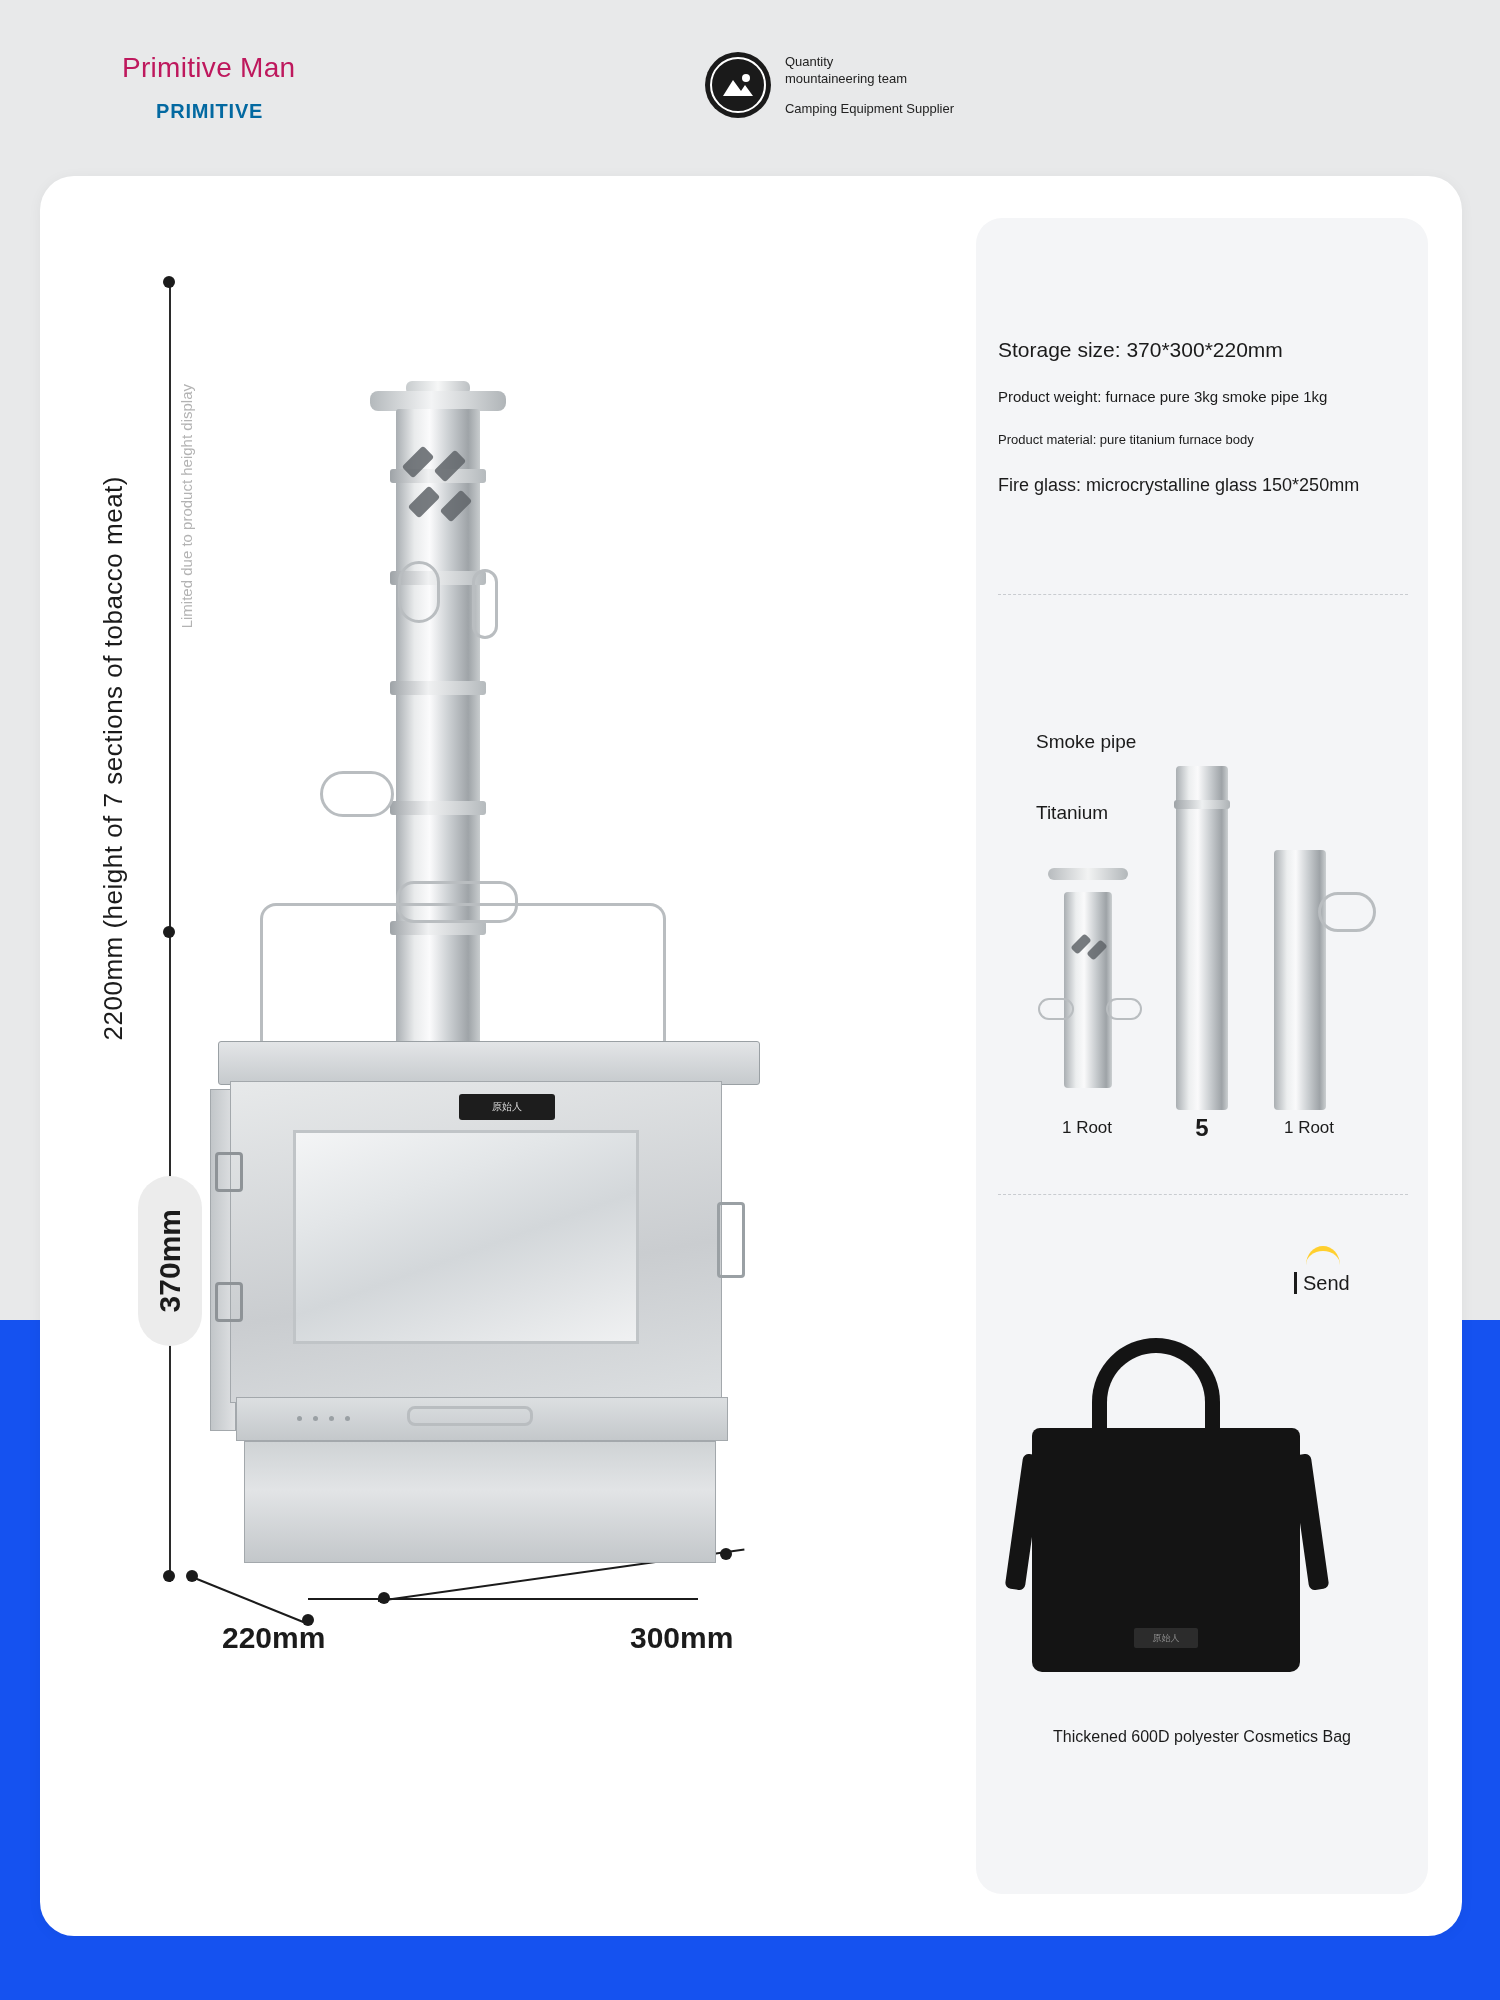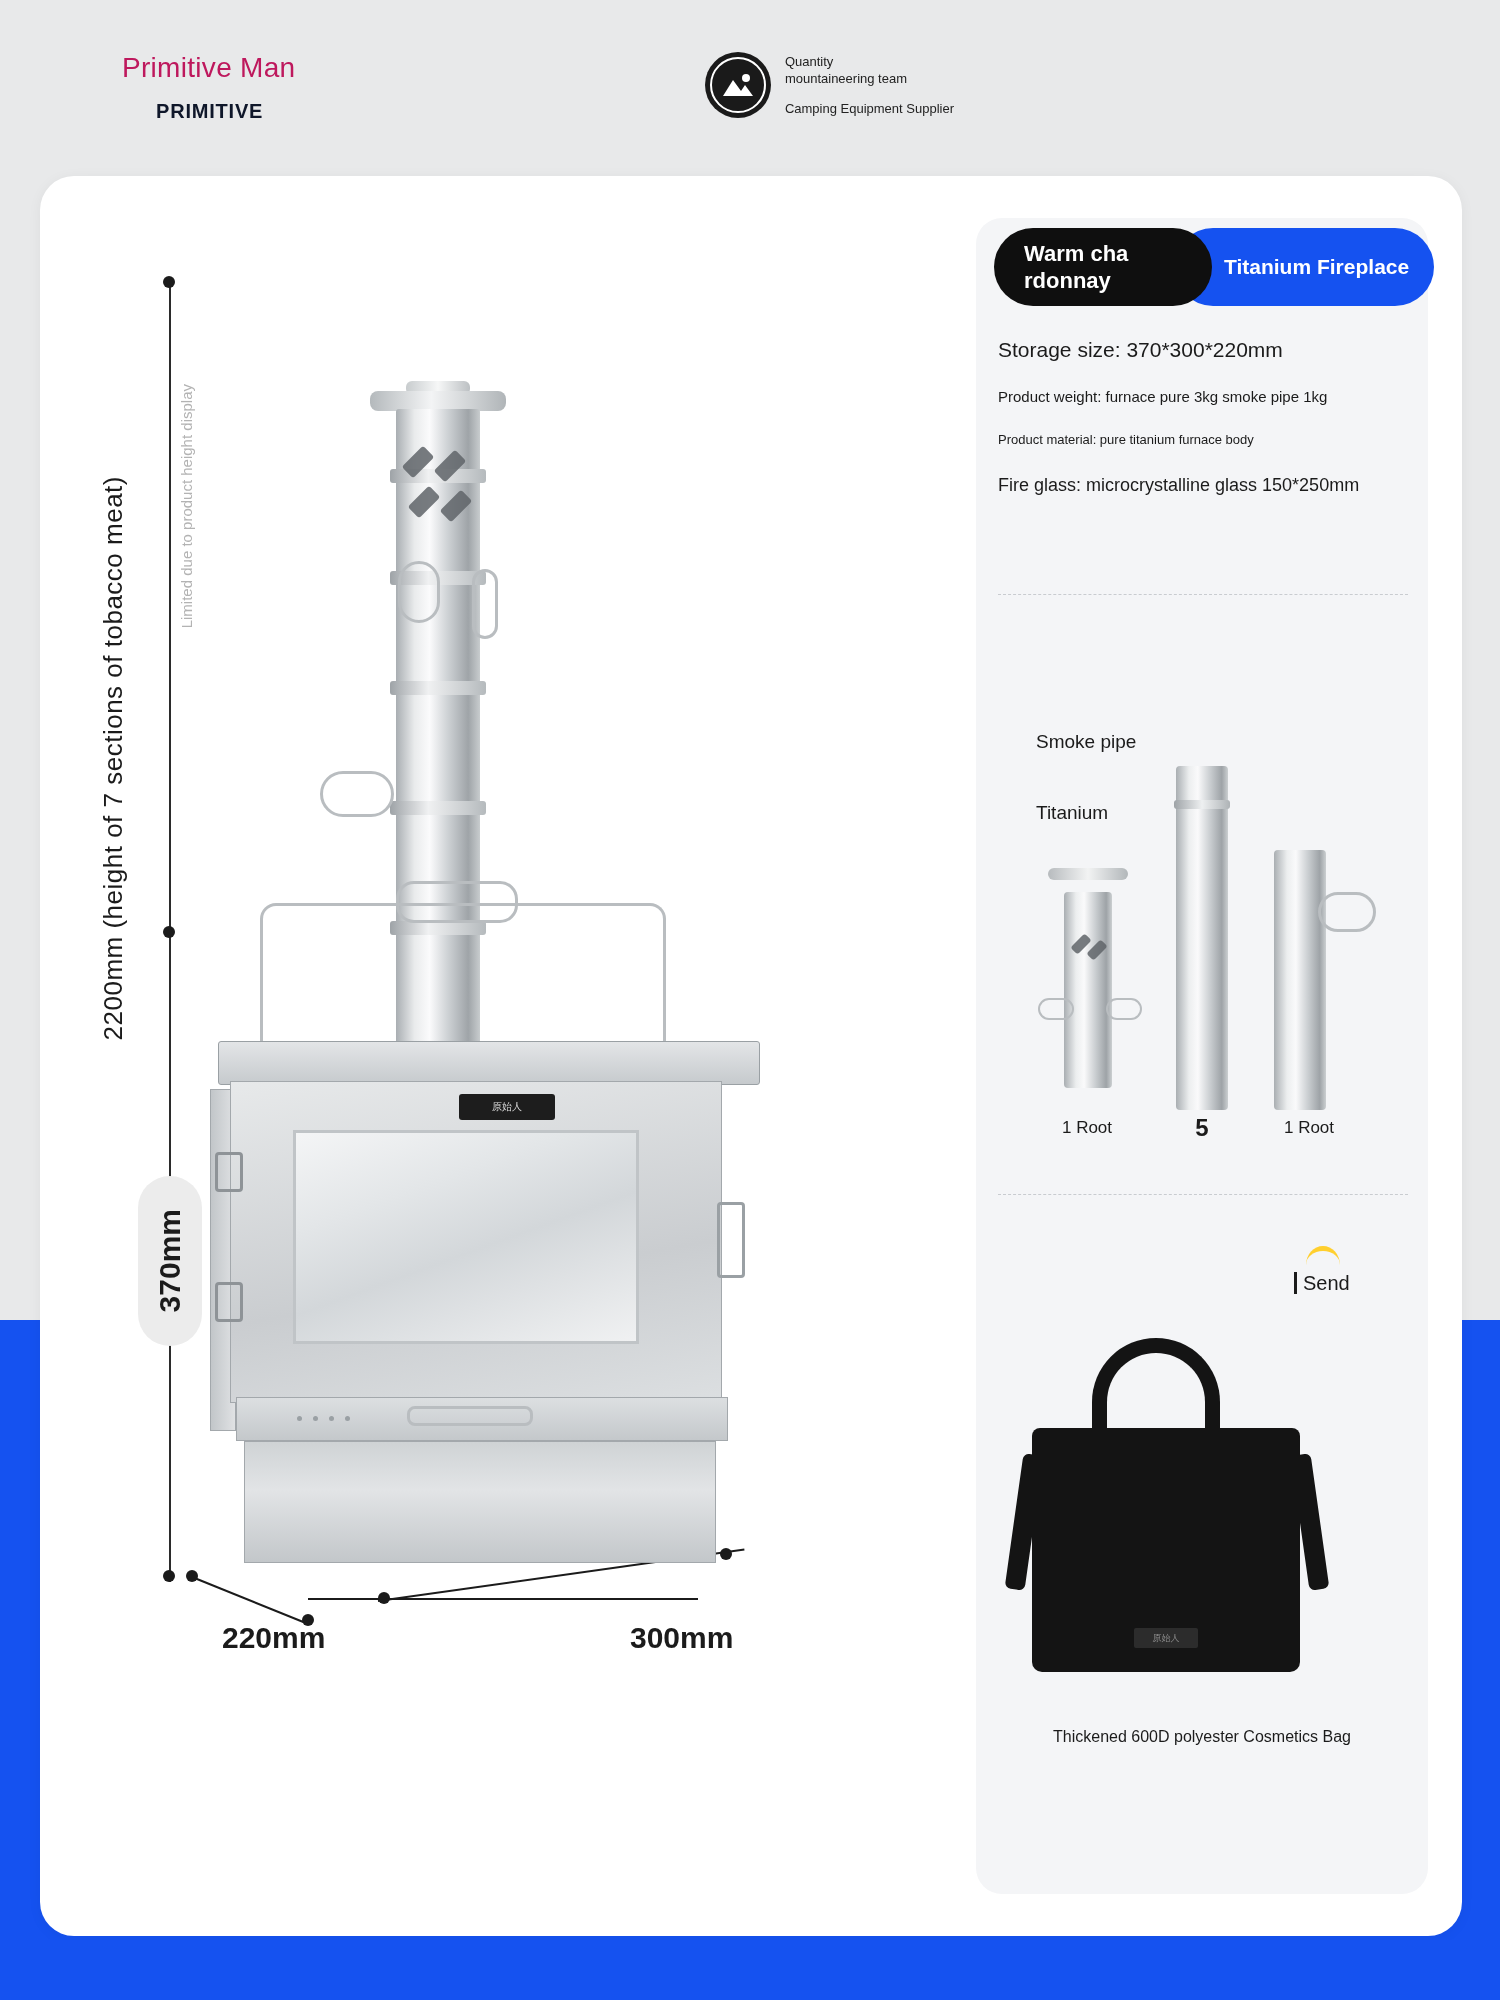--- a/index.html
+++ b/index.html
@@ -28,21 +28,21 @@
     top: 52px;
   }
   .brand-title {
     font-size: 28px;
     color: #be185d;
     letter-spacing: .3px;
   }
   .brand-sub {
     font-size: 20px;
     font-weight: bold;
-    color: #0f172a;
+    color: #0369a1;
     margin-top: 16px;
     margin-left: 34px;
     letter-spacing: .8px;
   }
   .supplier-block {
     position: absolute;
     right: 546px;
     top: 52px;
     display: flex;
     align-items: center;
@@ -633,28 +633,20 @@
           <div class="rivet" style="left:92px;top:18px;"></div>
           <div class="rivet" style="left:108px;top:18px;"></div>
         </div>
         <div class="base"></div>
       </div>
     </div>
   </div>
 
   <div class="info-panel">
 
-    <div class="tabs">
-      <div class="tab-blue">
-        <span>Titanium Fireplace</span>
-      </div>
-      <div class="tab-black">
-        <span>Warm cha rdonnay</span>
-      </div>
-    </div>
 
     <div class="spec-list">
       <div class="spec-1">Storage size: 370*300*220mm</div>
       <div class="spec-2">Product weight: furnace pure 3kg smoke pipe 1kg</div>
       <div class="spec-3">Product material: pure titanium furnace body</div>
       <div class="spec-4">Fire glass: microcrystalline glass 150*250mm</div>
     </div>
 
     <div class="dashed" style="top:376px;"></div>
 

